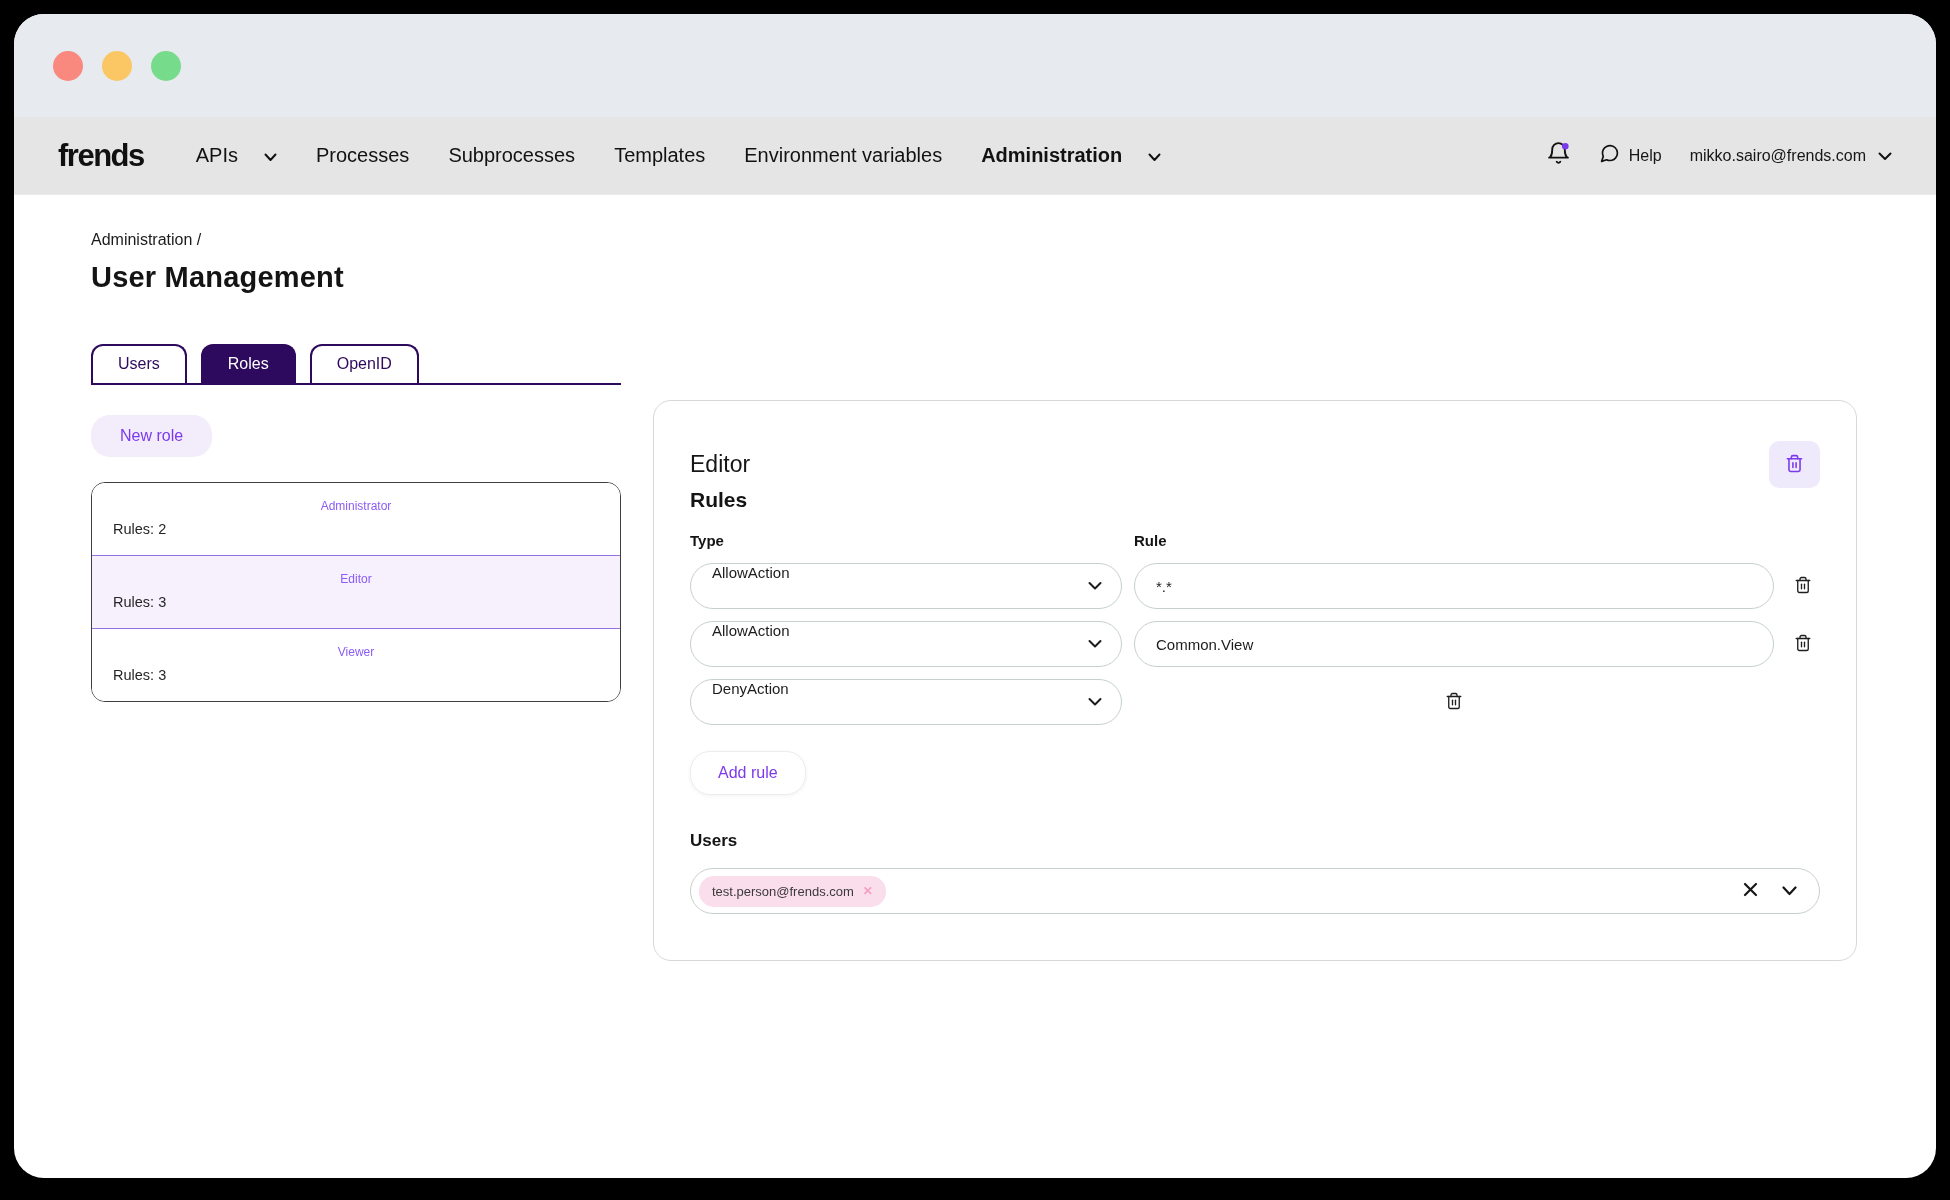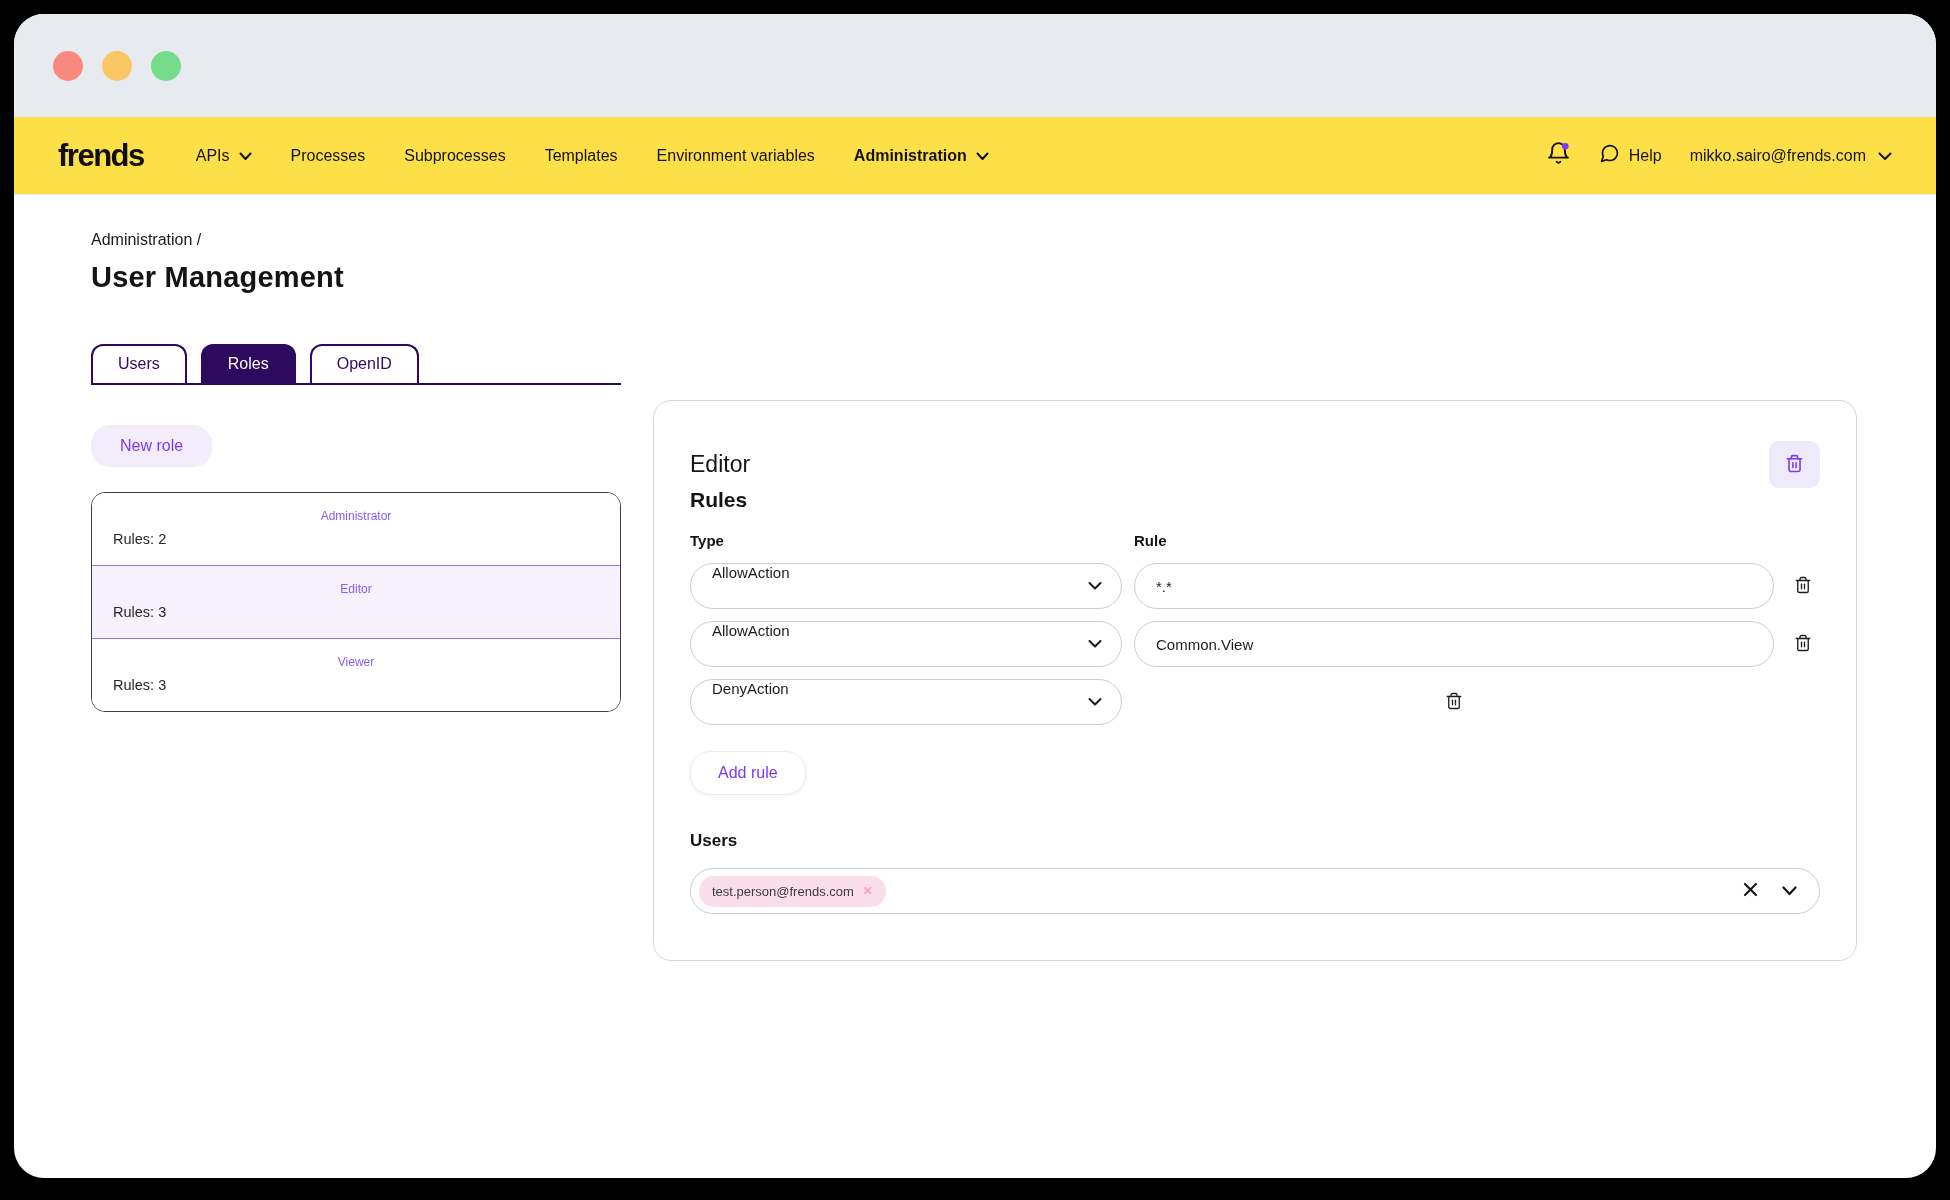--- a/index.html
+++ b/index.html
@@ -8,24 +8,24 @@
 
   .window { position:absolute; left:14px; top:14px; width:1922px; height:1164px;
             background:#fff; border-radius:30px; overflow:hidden; }
 
   
   .titlebar { height:103px; background:#e7eaee; display:flex; align-items:center; padding-left:39px; gap:19px; }
   .tl-dot { width:30px; height:30px; border-radius:50%; }
   .tl-red { background:#f9897f; } .tl-yellow { background:#fac764; } .tl-green { background:#76dc8b; }
 
   
-  .navbar { height:78px; background:#fde047; border-bottom:1px solid #e8ebed; display:flex; align-items:center; padding:0 44px; }
+  .navbar { height:78px; background:#e5e5e5; border-bottom:1px solid #e8ebed; display:flex; align-items:center; padding:0 44px; }
   .logo { font-size:31px; font-weight:600; letter-spacing:-1.5px; color:#101010; margin-right:52px; }
   .nav-items { display:flex; align-items:center; gap:39px; }
-  .nav-item { display:flex; align-items:center; gap:9px; font-size:16px; color:#121212; cursor:pointer; }
+  .nav-item { display:flex; align-items:center; gap:26px; font-size:20px; color:#121212; cursor:pointer; }
   .nav-item.bold { font-weight:700;justify-content:flex-end; }
   .nav-right { margin-left:auto; display:flex; align-items:center; gap:28px; }
   .icon-btn { display:flex; align-items:center; cursor:pointer; }
   .help { display:flex; align-items:center; gap:9px; font-size:16px; cursor:pointer; }
   .user-menu { display:flex; align-items:center; gap:12px; font-size:16px; cursor:pointer; }
 
   
   .main { padding:36px 79px 0 77px; }
   .breadcrumb { font-size:16px; color:#1b1b1b; }
   .page-title { font-size:29px; font-weight:700; margin-top:12px; color:#141414; letter-spacing:.2px; }
@@ -33,21 +33,21 @@
   .body-row { display:flex; align-items:flex-start; margin-top:50px; }
   .left-col { width:530px; flex:0 0 530px; }
   .right-col { flex:1; margin-left:32px; margin-top:56px; }
 
   
   .tabs { display:flex; gap:14px; border-bottom:2px solid #2e0a5e; }
   .tab { border:2px solid #2e0a5e; border-bottom:none; border-radius:12px 12px 0 0;
          padding:9px 25px 10px; font-size:16px; color:#2e0a5e; background:#fff; cursor:pointer; }
   .tab.active { background:#2e0a5e; color:#fff; font-weight:500; }
 
-  .new-role-btn { margin-top:40px; display:inline-block; background:#f2ecfb; color:#7c3aed;
+  .new-role-btn { margin-top:30px; display:inline-block; background:#f2ecfb; color:#7c3aed;
                   border:none; border-radius:19px; padding:12px 29px; font-size:16px; cursor:pointer;
                   font-family:inherit; }
 
   .role-list { margin-top:25px; border:1px solid #3f3f3f; border-radius:14px; overflow:hidden; background:#fff; }
   .role-item { padding:16px 21px 18px; cursor:pointer; background:#fff; }
   .role-item.selected { background:#f6f1fd; border-top:1px solid #9672e0; border-bottom:1px solid #9672e0; }
   .role-name { font-size:12px; color:#8b5cf6; font-weight:500;text-align:center; }
   .role-rules { font-size:14.5px; color:#262626; margin-top:8px; }
 
   

